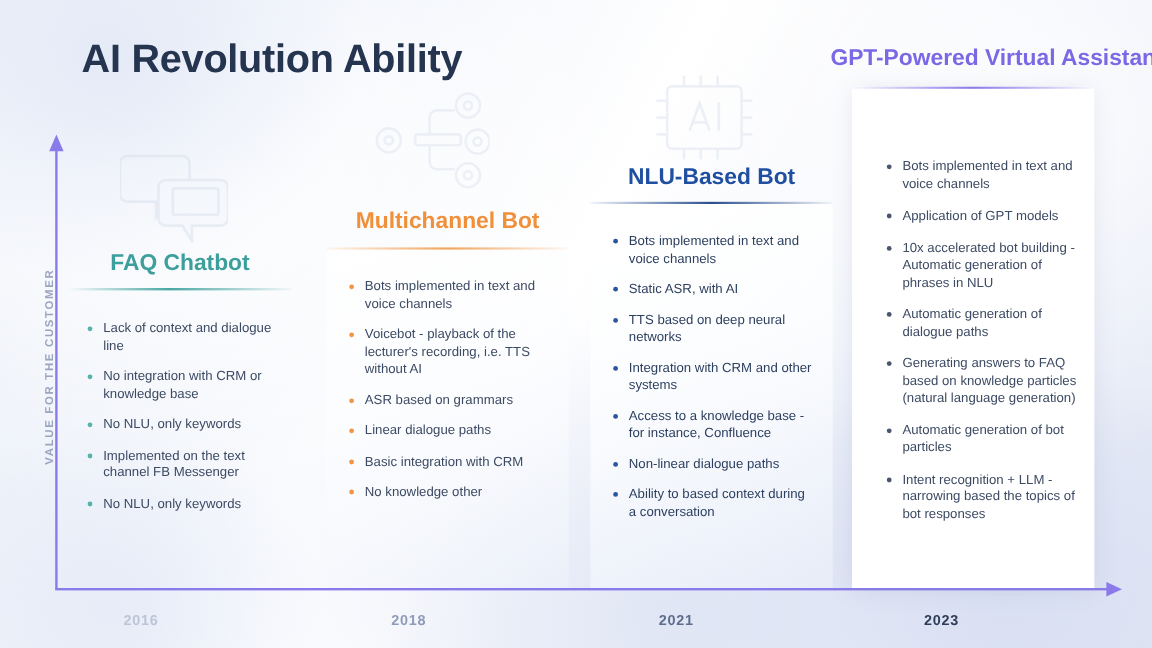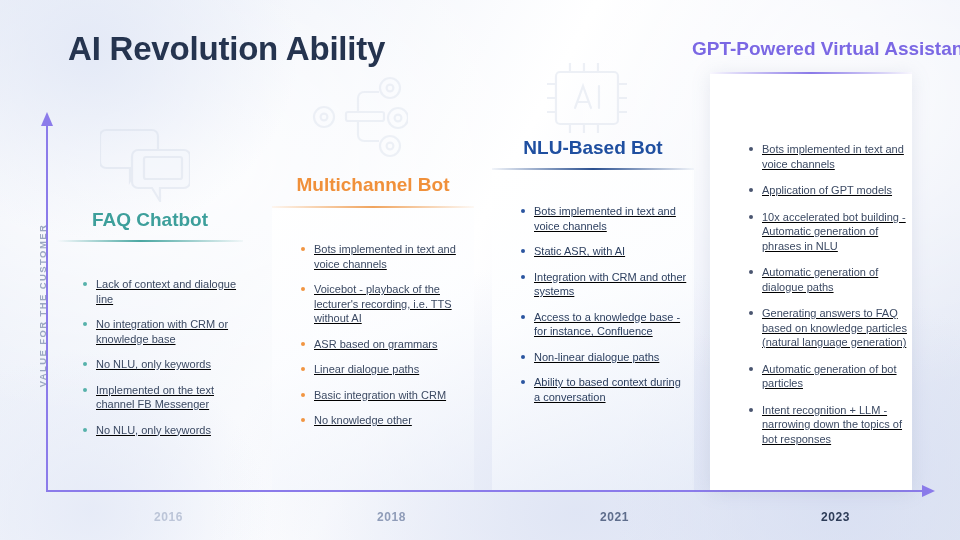--- a/index.html
+++ b/index.html
@@ -106,21 +106,21 @@
     white-space: nowrap;
   }
 
   
   .year {
     position: absolute;
     top: 510px;
     font-size: 12px;
     font-weight: bold;
     letter-spacing: 0.6px;
-    text-align: right;
+    text-align: left;
     width: 80px;
   }
 
   
   .stage-heading {
     position: absolute;
     font-size: 19px;
     font-weight: bold;
     white-space: nowrap;
     text-align: center;
@@ -134,23 +134,22 @@
     position: absolute;
     left: 0;
     top: 0;
     width: 100%;
     height: 1.5px;
   }
 
   .bullets {
     position: absolute;
     list-style: none;
-    margin: 10px;
+    margin: 0;
     padding: 0;
-    text-decoration: underline;
   }
   .bullets li {
     position: relative;
     padding-left: 14px;
     margin-bottom: 11px;
     font-size: 11px;
     line-height: 14.5px;
     color: #3c4a63;
   }
   .bullets li::before {
@@ -325,33 +324,34 @@
     <li>No knowledge other</li>
   </ul>
 
   <div class="stage-heading" id="stage3-heading">NLU-Based Bot</div>
   <div class="card" id="stage3-card">
     <div class="card-rule"></div>
   </div>
   <ul class="bullets" id="stage3-bullets">
     <li>Bots implemented in text and voice channels</li>
     <li>Static ASR, with AI</li>
+    <li>TTS based on deep neural networks</li>
     <li>Integration with CRM and other systems</li>
     <li>Access to a knowledge base - for instance, Confluence</li>
     <li>Non-linear dialogue paths</li>
     <li>Ability to based context during a conversation</li>
   </ul>
 
   <div class="stage-heading" id="stage4-heading">GPT-Powered Virtual Assistant</div>
   <div class="card" id="stage4-card">
     <div class="card-rule"></div>
   </div>
   <ul class="bullets" id="stage4-bullets">
     <li>Bots implemented in text and voice channels</li>
     <li>Application of GPT models</li>
     <li>10x accelerated bot building - Automatic generation of phrases in NLU</li>
     <li>Automatic generation of dialogue paths</li>
     <li>Generating answers to FAQ based on knowledge particles (natural language generation)</li>
     <li>Automatic generation of bot particles</li>
-    <li>Intent recognition + LLM - narrowing down the topics of bot responses</li>
+    <li>Intent recognition + LLM - narrowing based the topics of bot responses</li>
   </ul>
 
 </div>
 
 </body></html>

